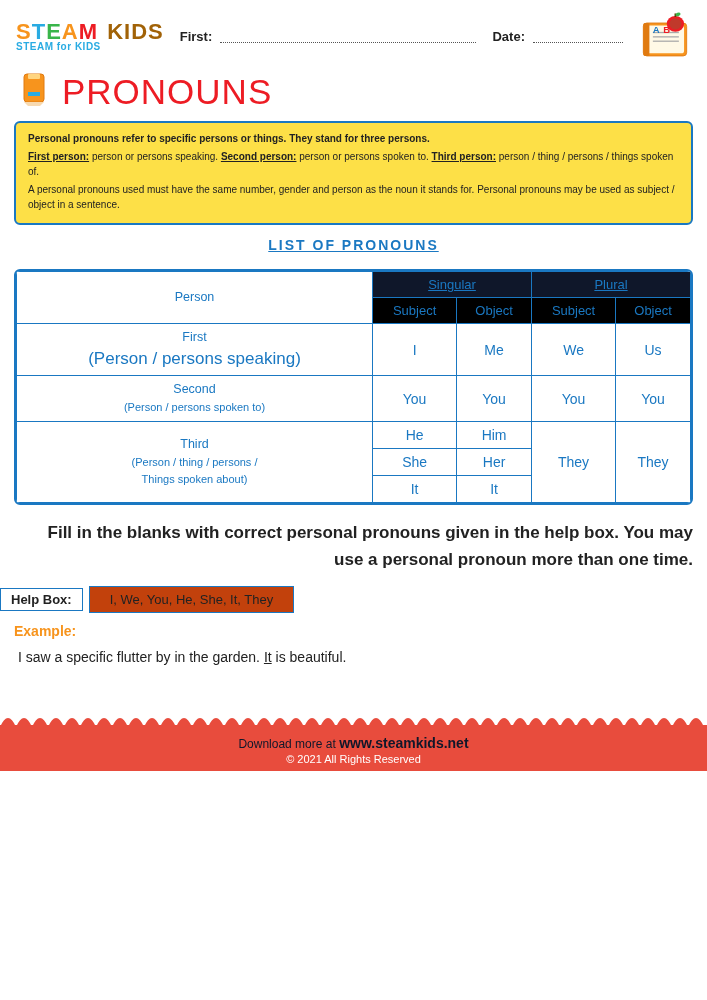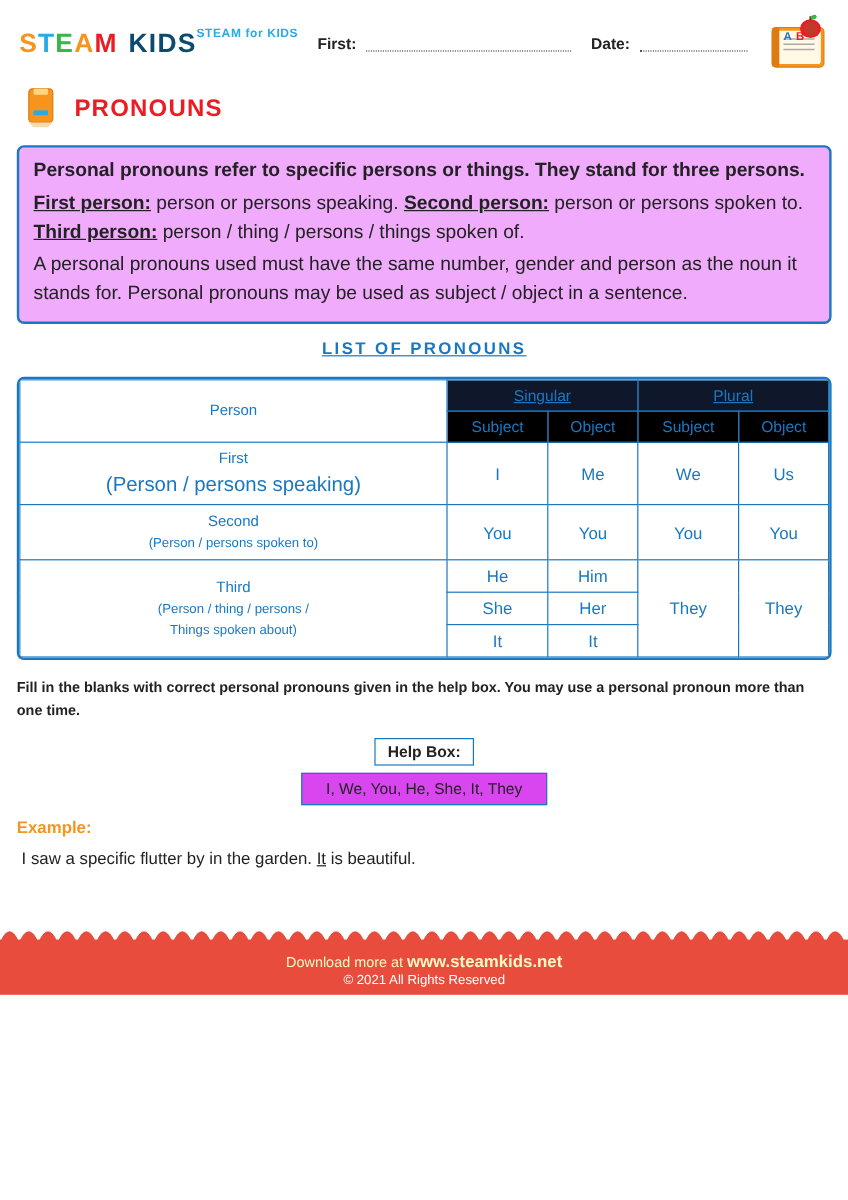--- a/index.html
+++ b/index.html
@@ -15,21 +15,21 @@
 
     
     .header {
       display: flex;
       align-items: center;
       padding: 10px 16px 6px 16px;
       gap: 16px;
     }
     .logo {
       display: flex;
-      flex-direction: row;
+      flex-direction: column;
       align-items: flex-start;
     }
     .logo-steam {
       font-size: 22px;
       font-weight: 900;
       line-height: 1;
       letter-spacing: 1px;
     }
     .logo-steam .s { color: #f7941d; }
     .logo-steam .t { color: #29abe2; }
@@ -39,21 +39,21 @@
     .logo-sub {
       font-size: 10px;
       color: #29abe2;
       font-weight: bold;
       margin-top: -2px;
       letter-spacing: 0.5px;
     }
     .logo-kids {
       font-size: 22px;
       font-weight: 900;
-      color: #0c4a6e;
+      color: #a16207;
       line-height: 1;
       letter-spacing: 1px;
     }
     .logo-top {
       display: flex;
       align-items: flex-end;
       gap: 2px;
     }
     .name-date {
       display: flex;
@@ -86,35 +86,35 @@
     .title-row {
       display: flex;
       align-items: center;
       padding: 2px 16px 8px 16px;
       gap: 10px;
     }
     .pencil-icon {
       font-size: 28px;
     }
     .pronouns-title {
-      font-size: 20px;
-      font-weight: 700;
+      font-size: 35px;
+      font-weight: 400;
       color: #ed1c24;
       letter-spacing: 1px;
     }
 
     
     .info-box {
       margin: 0 14px 12px 14px;
       border: 2px solid #1a78c2;
       border-radius: 6px;
       padding: 8px 12px;
-      background: #f0abfc;
+      background: #fde047;
       line-height: 1.5;
-      font-size: 16px;
+      font-size: 10px;
     }
     .info-box p { margin-bottom: 3px; }
     .info-box .bold { font-weight: bold; }
     .info-box .underline { text-decoration: underline; }
 
     
     .section-heading {
       text-align: center;
       font-size: 14px;
       font-weight: bold;
@@ -162,47 +162,48 @@
       vertical-align: middle;
       line-height: 1.4;
     }
     .td-value {
       font-size: 14px;
     }
 
     
     .fill-section {
       margin: 8px 14px 8px 14px;
-      font-size: 12px;
+      font-size: 17px;
       line-height: 1.6;
+      text-align: right;
     }
     .fill-section .bold { font-weight: bold; }
 
     
     .help-box-container {
       display: flex;
-      flex-direction: column;
+      flex-direction: row;
       align-items: center;
       margin: 12px 0 8px 0;
       gap: 6px;
     }
     .help-box-label {
       border: 1.5px solid #1a78c2;
       padding: 3px 10px;
       font-size: 13px;
       font-weight: bold;
       color: #222;
       background: #fff;
     }
     .help-box-words {
       border: 1.5px solid #1a78c2;
       padding: 5px 20px;
       font-size: 13px;
       color: #222;
-      background: #d946ef;
+      background: #c2410c;
     }
 
     
     .example-section {
       margin: 10px 14px 8px 14px;
     }
     .example-label {
       font-size: 14px;
       font-weight: bold;
       color: #f7941d;
@@ -220,21 +221,21 @@
     .footer {
       position: absolute;
       bottom: 0;
       left: 0;
       right: 0;
       background: #e84c3d;
       padding: 10px 0 6px 0;
       text-align: center;
     }
     .footer-text {
-      color: #fef9c3;
+      color: #0f172a;
       font-size: 12px;
     }
     .footer-text .site { font-weight: bold; font-size: 14px; }
     .footer-copyright {
       color: #fff;
       font-size: 11px;
       margin-top: 2px;
     }
 
     

